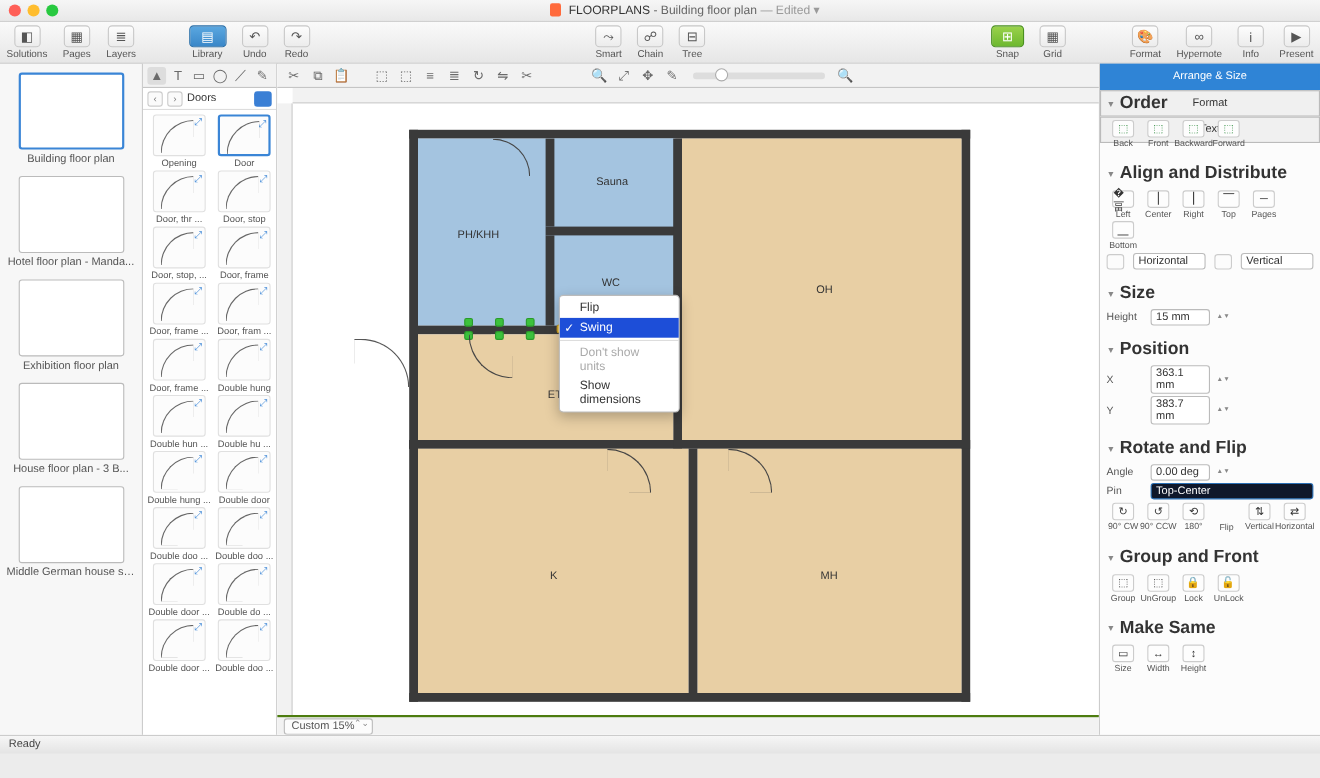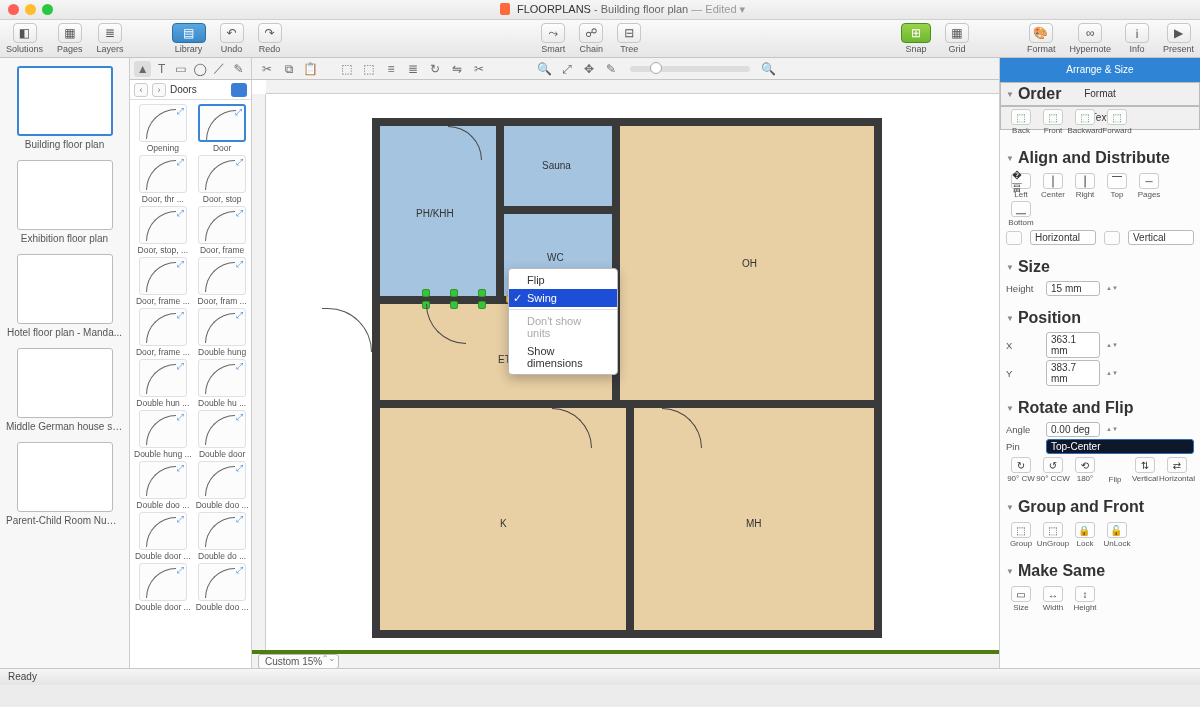--- a/index.html
+++ b/index.html
@@ -49,21 +49,21 @@
   .libitem .sym{width:48px;height:38px;background:#fcfcfc;border:1px solid #e0e0e0;border-radius:3px;position:relative;margin:0 auto 1px;}
   .libitem.sel .sym{border:2px solid #3a85d6;}
   .libitem .lbl{font-size:8.5px;color:#555;white-space:nowrap;overflow:hidden;text-overflow:ellipsis;}
   .libitem .exp{position:absolute;top:1px;right:2px;color:#3a85d6;font-size:9px;}
   .door-arc{position:absolute;left:6px;top:4px;width:30px;height:30px;border:1px solid #666;border-right:none;border-bottom:none;border-radius:30px 0 0 0;}
 
   
   .canvas{flex:1;background:#fff;position:relative;border-right:1px solid #ccc;overflow:hidden;}
   .ruler-h{position:absolute;top:0;left:14px;right:0;height:14px;background:#f2f2f2;border-bottom:1px solid #ccc;font-size:7px;color:#888;}
   .ruler-v{position:absolute;top:14px;left:0;width:14px;bottom:14px;background:#f2f2f2;border-right:1px solid #ccc;}
-  .canvas-footer{position:absolute;bottom:0;left:0;right:0;height:18px;background:#f2f2f2;border-top:4px solid #4d7c0f;display:flex;align-items:center;padding:0 6px;gap:6px;font-size:10px;color:#555;}
+  .canvas-footer{position:absolute;bottom:0;left:0;right:0;height:18px;background:#f2f2f2;border-top:2px solid #4d7c0f;display:flex;align-items:center;padding:0 6px;gap:6px;font-size:10px;color:#555;}
   .zoomsel{border:1px solid #bbb;border-radius:3px;background:#fcfcfc;padding:1px 16px 1px 6px;font-size:10px;position:relative;}
   .zoomsel::after{content:"⌃⌄";position:absolute;right:3px;top:0;font-size:8px;color:#888;line-height:7px;}
 
   .fp{position:absolute;left:120px;top:60px;width:510px;height:520px;}
   .wall{position:absolute;background:#3a3a3a;}
   .room{position:absolute;background:#e8cfa4;}
   .room.blue{background:#a4c4e0;}
   .rlabel{position:absolute;font-size:10px;color:#333;}
   .selhandle{position:absolute;width:8px;height:8px;background:#3cc13c;border:1px solid #2a9a2a;border-radius:2px;}
 
@@ -214,33 +214,33 @@
 
 <div class="mainrow">
 
   <div class="thumbs">
     <div class="thumb sel">
         <div class="tbox"></div>
         <div class="tlbl">Building floor plan</div>
       </div>
     <div class="thumb">
         <div class="tbox"></div>
-        <div class="tlbl">Exhibition floor plan</div>
+        <div class="tlbl">Hotel floor plan - Manda...</div>
       </div>
     <div class="thumb">
         <div class="tbox"></div>
-        <div class="tlbl">Hotel floor plan - Manda...</div>
+        <div class="tlbl">Exhibition floor plan</div>
+      </div>
+    <div class="thumb">
+        <div class="tbox"></div>
+        <div class="tlbl">House floor plan - 3 B...</div>
       </div>
     <div class="thumb">
         <div class="tbox"></div>
         <div class="tlbl">Middle German house sc...</div>
-      </div>
-    <div class="thumb">
-        <div class="tbox"></div>
-        <div class="tlbl">Parent-Child Room Num...</div>
       </div>
   </div>
 
   <div class="libpanel">
     <div style="height:22px;background:#f2f2f2;border-bottom:1px solid #c5c5c5;display:flex;align-items:center;padding:0 4px;gap:2px;">
       <div class="sbtn sel">▲</div>
       <div class="sbtn">T</div>
       <div class="sbtn">▭</div>
       <div class="sbtn">◯</div>
       <div class="sbtn">／</div>

